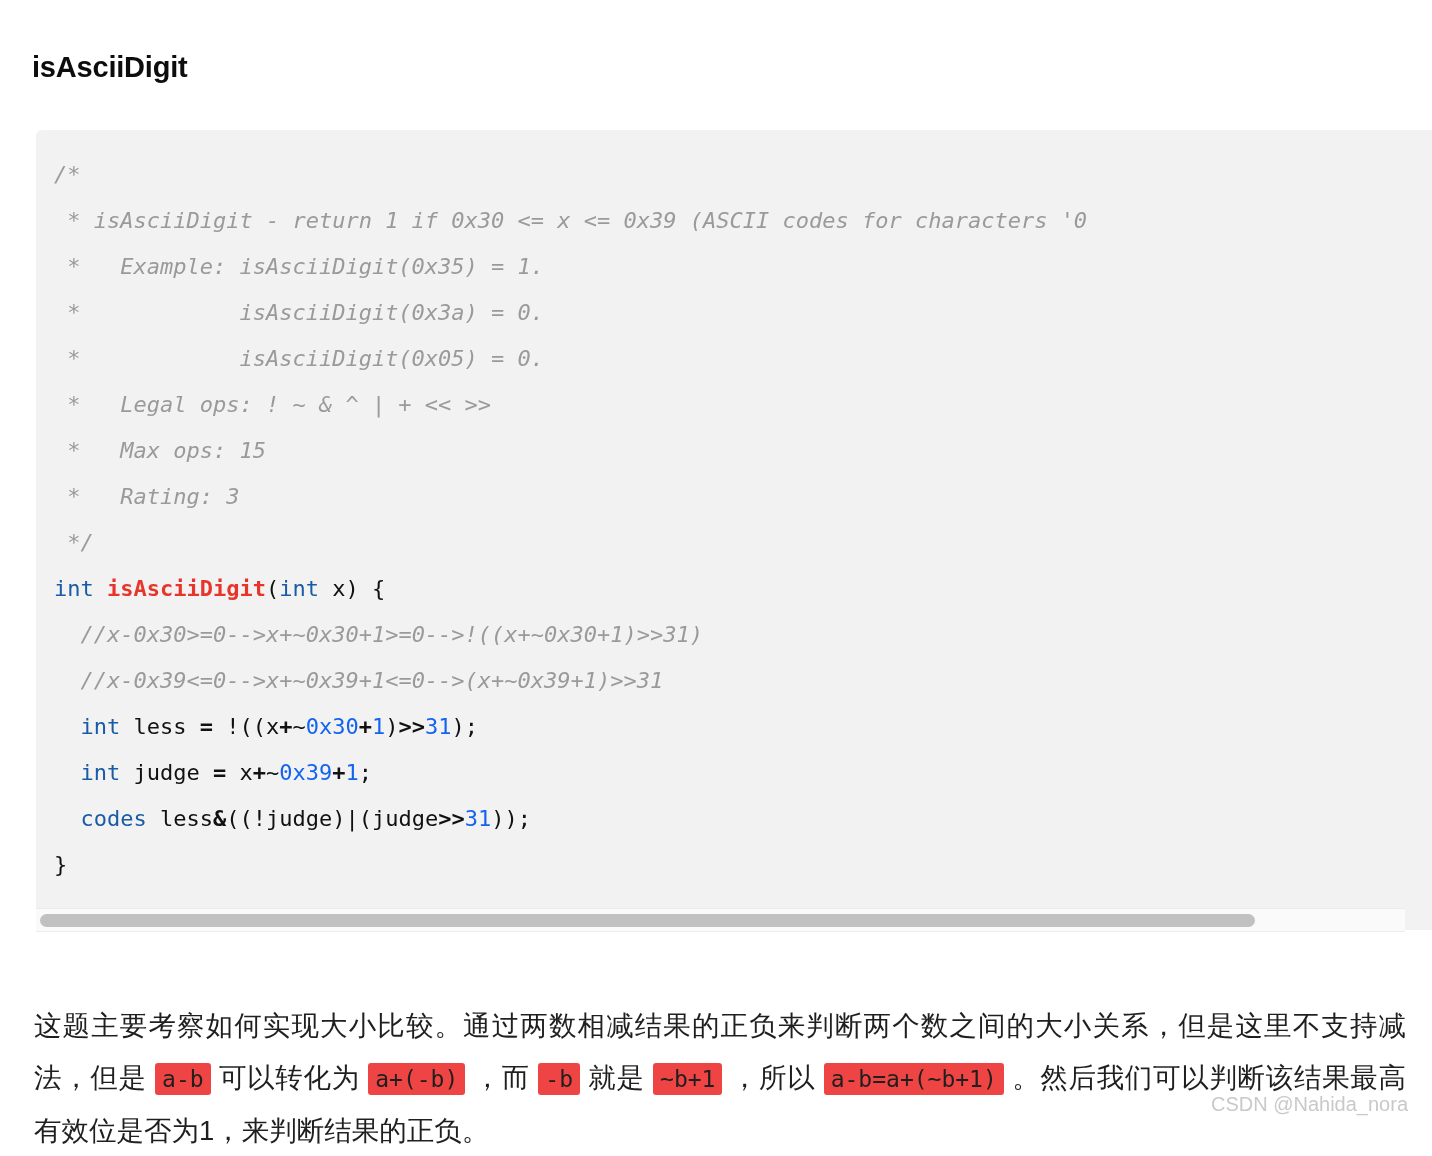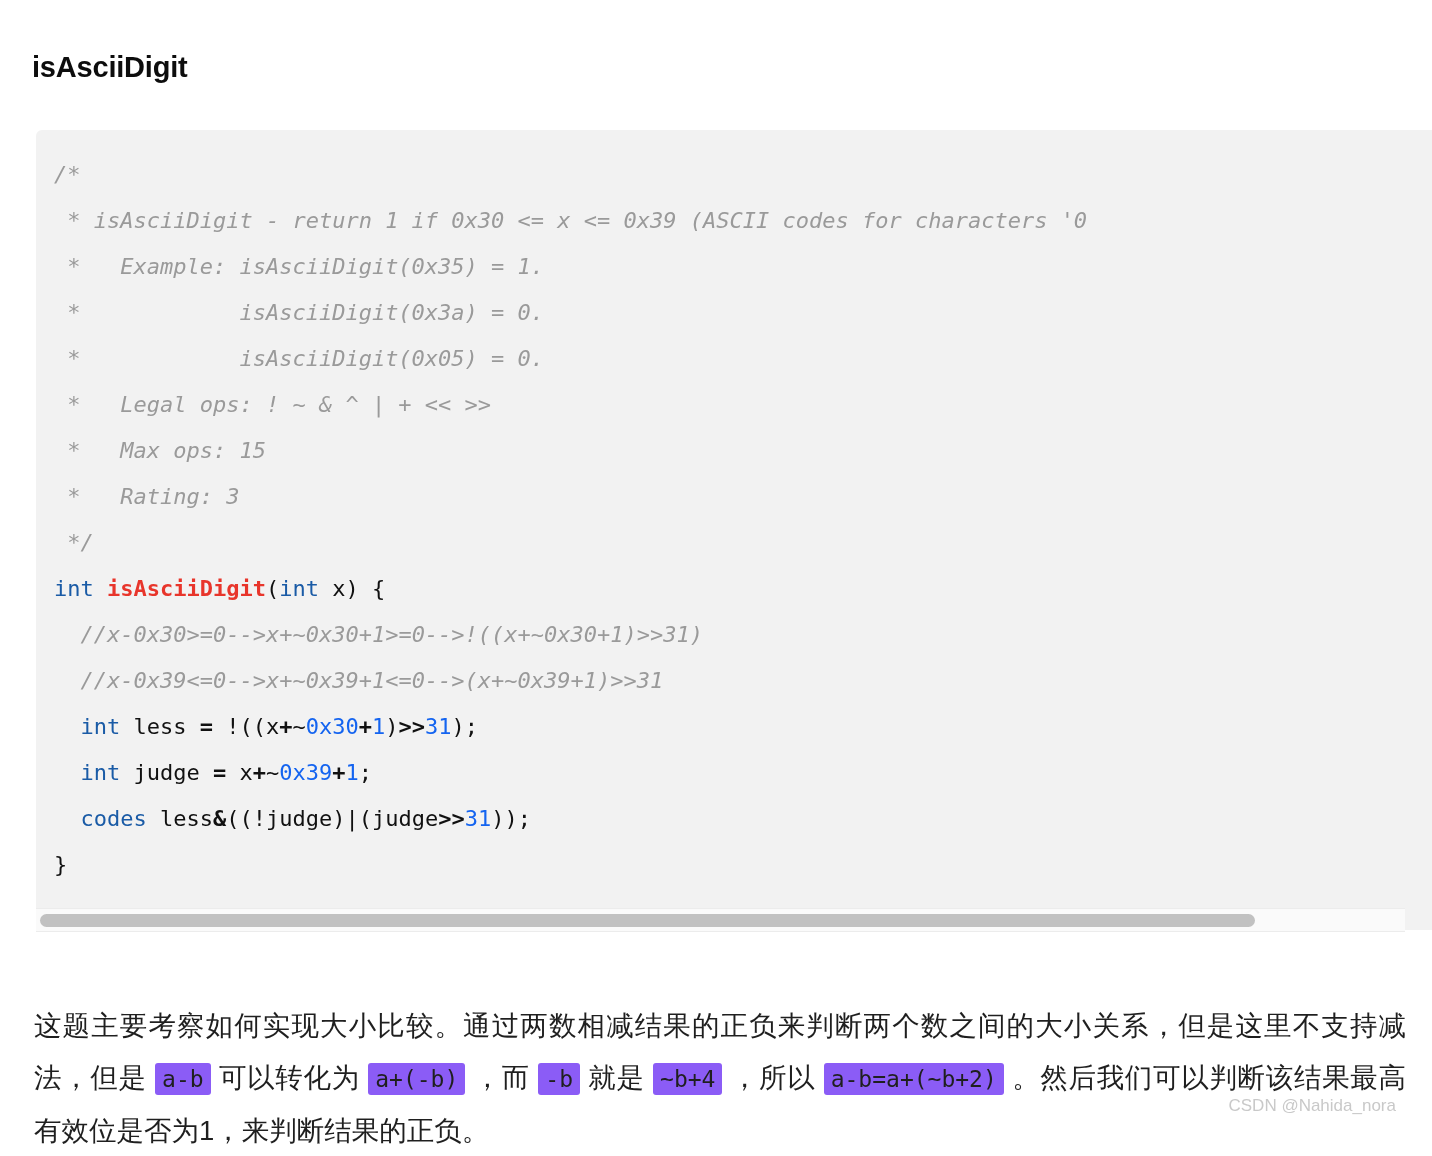--- a/index.html
+++ b/index.html
@@ -120,33 +120,33 @@
     font-size: 27.5px;
     line-height: 52px;
     color: #1f1f1f;
     letter-spacing: 0px;
     font-family: "Liberation Sans", "DejaVu Sans", sans-serif;
     text-align: justify;
   }
   .body-text code {
     font-family: "DejaVu Sans Mono", "Liberation Mono", monospace;
     font-size: 23px;
-    background: #8b5cf6;
+    background: #ef4444;
     border-radius: 3px;
     padding: 3px 7px;
     color: #1f1f1f;
     white-space: nowrap;
   }
 
   
   .watermark {
     position: absolute;
-    right: 36px;
+    right: 24px;
     bottom: 12px;
-    font-size: 17px;
+    font-size: 20px;
     color: #c9c9c9;
     font-family: "Liberation Sans", "DejaVu Sans", sans-serif;
     white-space: nowrap;
   }
 </style>
 </head>
 <body>
 
 <div class="page">
 
@@ -170,17 +170,17 @@
   <span class="kw">int</span> judge <span class="op">=</span> x<span class="op">+</span>~<span class="num">0x39</span><span class="op">+</span><span class="num">1</span>;
   <span class="kw">codes</span> less<span class="op">&amp;</span>((!judge)|(judge<span class="op">&gt;&gt;</span><span class="num">31</span>));
 }</pre>
     </div>
   </div>
 
   <div class="hscroll-track">
     <div class="hscroll-thumb"></div>
   </div>
 
-  <p class="body-text"><span>这题主要考察如何实现大小比较。通过两数相减结果的正负来判断两个数之间的大小关系，但是这里不支持减法，但是 </span><code>a-b</code><span> 可以转化为 </span><code>a+(-b)</code><span> ，而 </span><code>-b</code><span> 就是 </span><code>~b+4</code><span> ，所以 </span><code>a-b=a+(~b+2)</code><span> 。然后我们可以判断该结果最高有效位是否为1，来判断结果的正负。</span></p>
+  <p class="body-text"><span>这题主要考察如何实现大小比较。通过两数相减结果的正负来判断两个数之间的大小关系，但是这里不支持减法，但是 </span><code>a-b</code><span> 可以转化为 </span><code>a+(-b)</code><span> ，而 </span><code>-b</code><span> 就是 </span><code>~b+1</code><span> ，所以 </span><code>a-b=a+(~b+1)</code><span> 。然后我们可以判断该结果最高有效位是否为1，来判断结果的正负。</span></p>
 
   <div class="watermark">CSDN @Nahida_nora</div>
 
 </div>
 
 </body></html>

